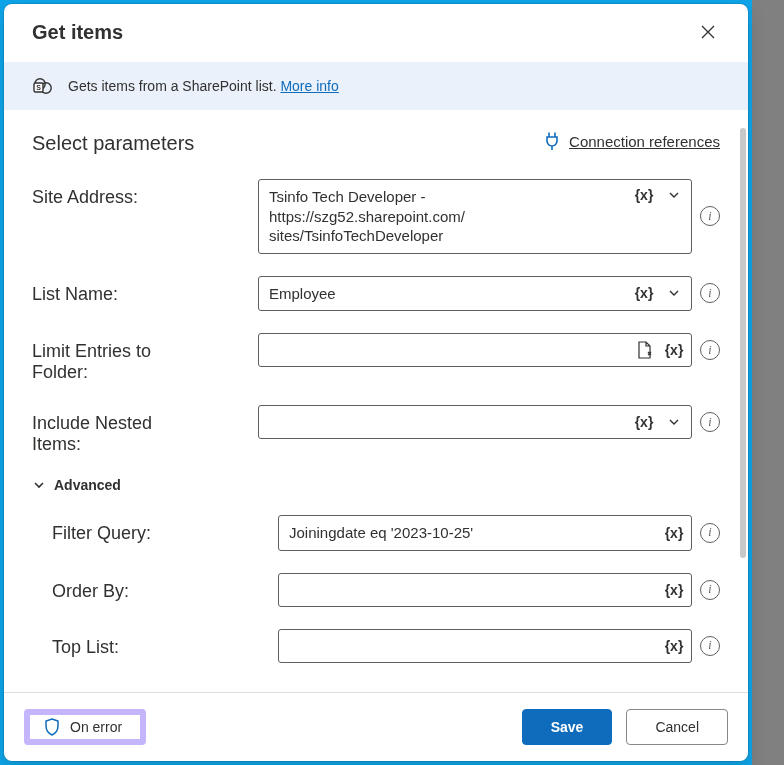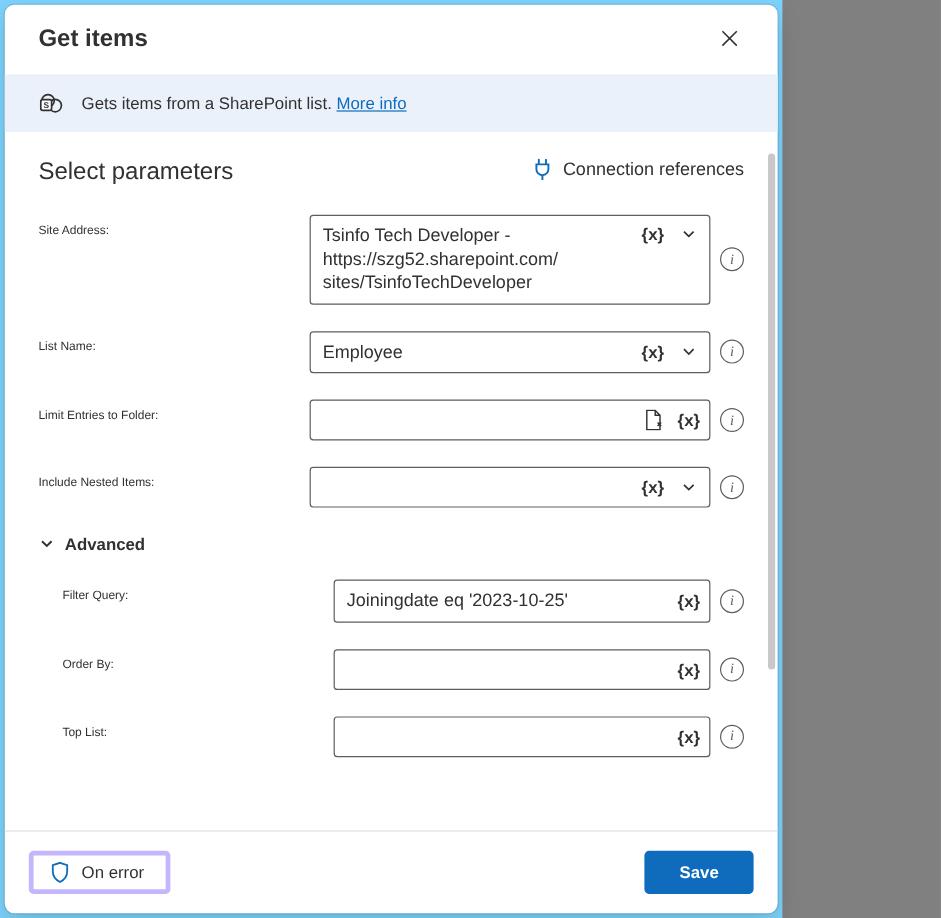--- a/index.html
+++ b/index.html
@@ -1,50 +1,50 @@
 <!DOCTYPE html>
 <html><head>
 <meta charset="utf-8">
 <style>
   html, body { margin:0; padding:0; font-family:"Segoe UI",Arial,sans-serif; background:#808080; color:#323130; font-size:14px; }
-  .backdrop { width:652px; height:765px; position:relative; background:#7dd3fc; }
+  .backdrop { width:752px; height:765px; position:relative; background:#0ea5e9; }
   .panel { position:absolute; left:4px; top:4px; right:4px; bottom:4px; background:#fff; border-radius:8px; box-shadow:0 0 0 1px rgba(0,0,0,0.1), 0 8px 20px rgba(0,0,0,0.15); display:flex; flex-direction:column; }
   
   .header { padding:12px 24px 14px 28px; display:flex; justify-content:space-between; align-items:center; }
   .header h1 { font-size:20px; font-weight:600; margin:0; }
   .close-btn { width:32px; height:32px; display:flex; align-items:center; justify-content:center; border:none; background:none; cursor:pointer; font-size:18px; color:#323130; }
   
   .info-strip { background:#eaf1fb; padding:14px 28px; display:flex; align-items:center; gap:14px; }
   .info-text { font-size:14px; }
   .info-text a { color:#0f6cbd; text-decoration:underline; }
   
   .body { padding:22px 28px 8px 28px; flex:1; overflow-y:auto; position:relative; }
   .scrollbar-fake { position:absolute; right:2px; top:18px; width:6px; height:430px; background:#c8c8c8; border-radius:3px; }
   .section-row { display:flex; justify-content:space-between; align-items:flex-start; margin-bottom:24px; }
   .section-title { font-size:20px; font-weight:400; color:#323130; }
-  .conn-ref { display:flex; align-items:center; gap:10px; color:#323130; font-size:15px; cursor:pointer; }
+  .conn-ref { display:flex; align-items:center; gap:10px; color:#323130; font-size:15px; cursor:pointer;text-decoration:underline; }
   .plug { width:14px; height:18px; }
   .params .param-row { display:flex; align-items:flex-start; margin-bottom:22px; gap:14px; }
-  .params .label { width:164px; padding-top:8px; font-size:10px; color:#323130; flex-shrink:0; }
+  .params .label { width:164px; padding-top:8px; font-size:18px; color:#323130; flex-shrink:0; }
   .field-wrap { flex:1; display:flex; align-items:center; gap:8px;padding-left:48px; }
   .input-box { flex:1; min-height:32px; border:1px solid #605e5c; border-radius:3px; display:flex; align-items:center; position:relative; background:#fff; }
   .input-box.tall { align-items:flex-start; }
   .input-box .value { padding:7px 10px; font-size:15px; line-height:1.3; flex:1; color:#323130; }
   .input-box .empty { min-height:18px; }
   .adorn { display:flex; align-items:center; gap:0; padding-right:2px; }
   .adorn .tok, .adorn .chev, .adorn .pick { width:30px; height:30px; display:flex; align-items:center; justify-content:center; font-size:14px; color:#323130; cursor:pointer; border:none; background:none; font-family:inherit; }
   .adorn .tok { font-weight:600; }
   .info-icon { width:18px; height:18px; border:1.5px solid #605e5c; border-radius:50%; display:flex; align-items:center; justify-content:center; font-size:12px; color:#605e5c; font-style:italic; font-family:Georgia,serif; cursor:pointer; flex-shrink:0; }
   
   .advanced-toggle { display:flex; align-items:center; gap:8px; font-weight:600; font-size:14px; margin:0 0 22px 0; cursor:pointer; color:#323130; user-select:none; }
   .advanced-toggle .chev-down { width:14px; height:14px; display:inline-flex; align-items:center; justify-content:center; }
   .advanced-block .param-row .label { padding-left:20px; }
   
   .footer { border-top:1px solid #e1dfdd; padding:16px 20px; display:flex; justify-content:space-between; align-items:center; }
-  .on-error-btn { height:36px; padding:0 18px 0 14px; border:4px solid #c4b5fd; border-radius:4px; background:#fff; display:flex; align-items:center; gap:10px; cursor:pointer; font-size:14px; color:#323130; }
+  .on-error-btn { height:36px; padding:0 18px 0 14px; border:6px solid #c4b5fd; border-radius:4px; background:#fff; display:flex; align-items:center; gap:10px; cursor:pointer; font-size:14px; color:#323130; }
   .footer-right { display:flex; gap:14px; }
   .btn { height:36px; padding:0 28px; border-radius:4px; font-size:14px; cursor:pointer; }
   .btn-primary { background:#0f6cbd; border:1px solid #0f6cbd; color:#fff; font-weight:600; }
   .btn-secondary { background:#fff; border:1px solid #8a8886; color:#323130; }
   svg { display:block; }
 </style>
 </head>
 <body>
 
 <div class="backdrop">
@@ -221,17 +221,18 @@
       <button class="on-error-btn">
         <span>
             <svg width="16" height="18" viewBox="0 0 16 18">
               <path d="M8 1 L14 3 v5 c0 5 -3 7.5 -6 9 c-3 -1.5 -6 -4 -6 -9 V3 z" fill="none" stroke="#0f6cbd" stroke-width="1.5"></path>
             </svg>
           </span>
         <span>On error</span>
       </button>
       <div class="footer-right">
         <button class="btn btn-primary">Save</button>
+        <button class="btn btn-secondary">Cancel</button>
       </div>
     </div>
 
   </div>
 </div>
 
 </body></html>

